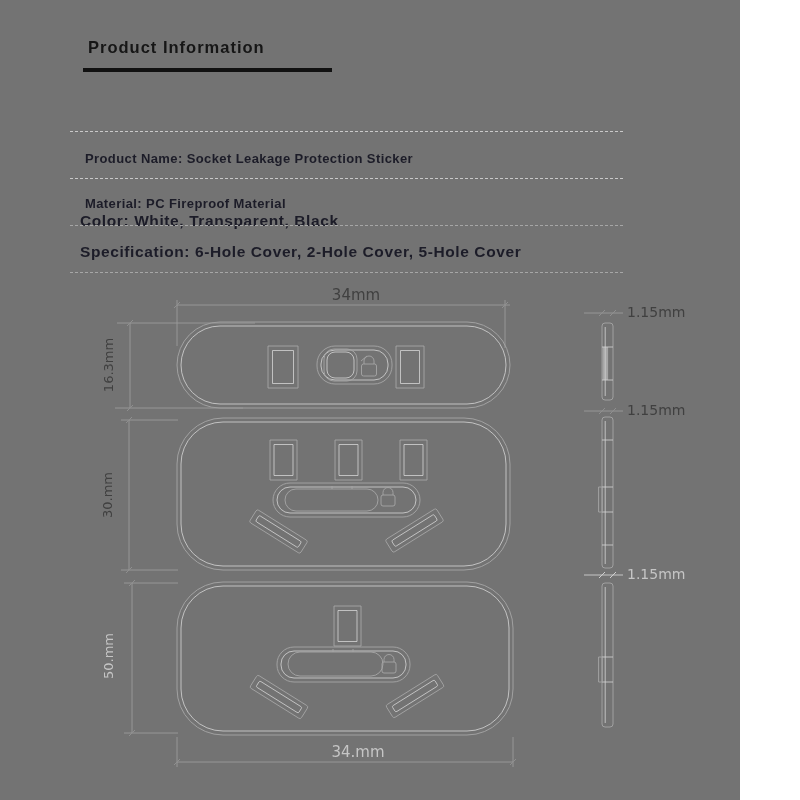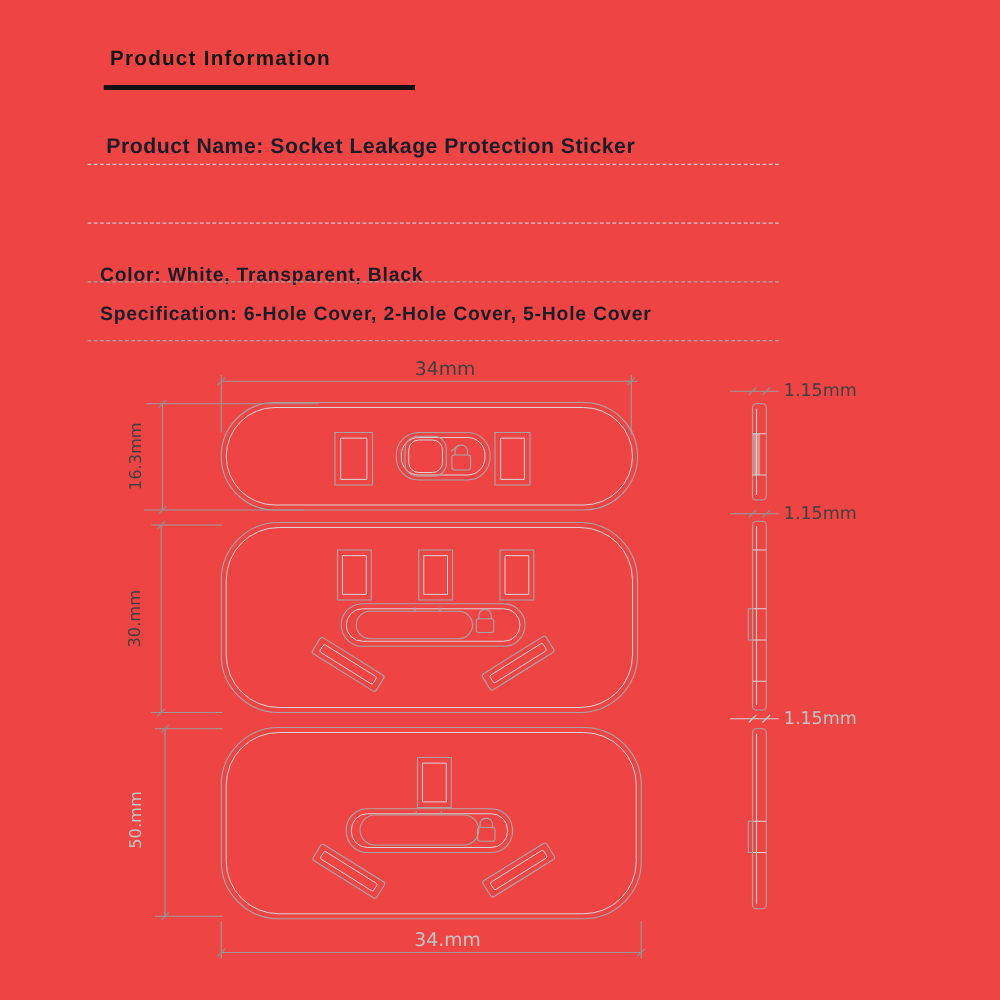--- a/index.html
+++ b/index.html
@@ -1,22 +1,22 @@
 <!DOCTYPE html>
 <html><head>
 <meta charset="utf-8">
 <style>
   html,body{margin:0;padding:0;background:#fff;}
-  .page{position:relative;width:800px;height:800px;background:#ef4444;overflow:hidden;
+  .page{position:relative;width:740px;height:800px;background:#737373;overflow:hidden;
         font-family:"Liberation Sans",sans-serif;}
   .title{position:absolute;left:88px;top:38px;font-size:16.5px;font-weight:700;
          letter-spacing:1px;color:#161616;white-space:nowrap;}
   .title-underline{position:absolute;left:83px;top:68px;width:249px;height:4px;background:#111;}
   .spec{position:absolute;left:85px;font-weight:700;color:#1c1c28;white-space:nowrap;}
-  .spec-sm{font-size:17px;letter-spacing:0.4px;}
+  .spec-sm{font-size:13px;letter-spacing:0.4px;margin-top:44px;}
   .spec-lg{left:80px;font-size:15.5px;letter-spacing:0.6px;}
   .dash{position:absolute;left:70px;width:553px;height:0;border-top:1px dashed #c9c9c9;}
   .dash-dark{border-top-color:#a6a6a6;}
   svg{position:absolute;left:0;top:280px;}
   svg *{vector-effect:non-scaling-stroke;}
   .ln{stroke:#a6a6a6;stroke-width:0.9;fill:none;}
   .ln-lt{stroke:#d6d6d6;stroke-width:0.8;fill:none;}
   .dim{stroke:#9b9b9b;stroke-width:0.9;fill:none;}
   .dim-faded{stroke:#cfcfcf;stroke-width:0.9;fill:none;}
   .tick{stroke:#8f8f8f;stroke-width:1;fill:none;}
@@ -31,20 +31,21 @@
 <body>
 
 <div class="page">
 
   <div class="title">Product Information</div>
   <div class="title-underline"></div>
 
   <div class="spec spec-sm" style="top:107px">Product Name: Socket Leakage Protection Sticker</div>
   <div class="dash" style="top:131px"></div>
 
+  <div class="spec spec-sm" style="top:152px">Material: PC Fireproof Material</div>
   <div class="dash" style="top:178px"></div>
 
   <div class="spec spec-lg" style="top:212px">Color: White, Transparent, Black</div>
   <div class="dash dash-dark" style="top:225px"></div>
 
   <div class="spec spec-lg" style="top:243px">Specification: 6-Hole Cover, 2-Hole Cover, 5-Hole Cover</div>
   <div class="dash dash-dark" style="top:272px"></div>
 
   <svg width="800" height="520" viewBox="0 0 800 520">
 

